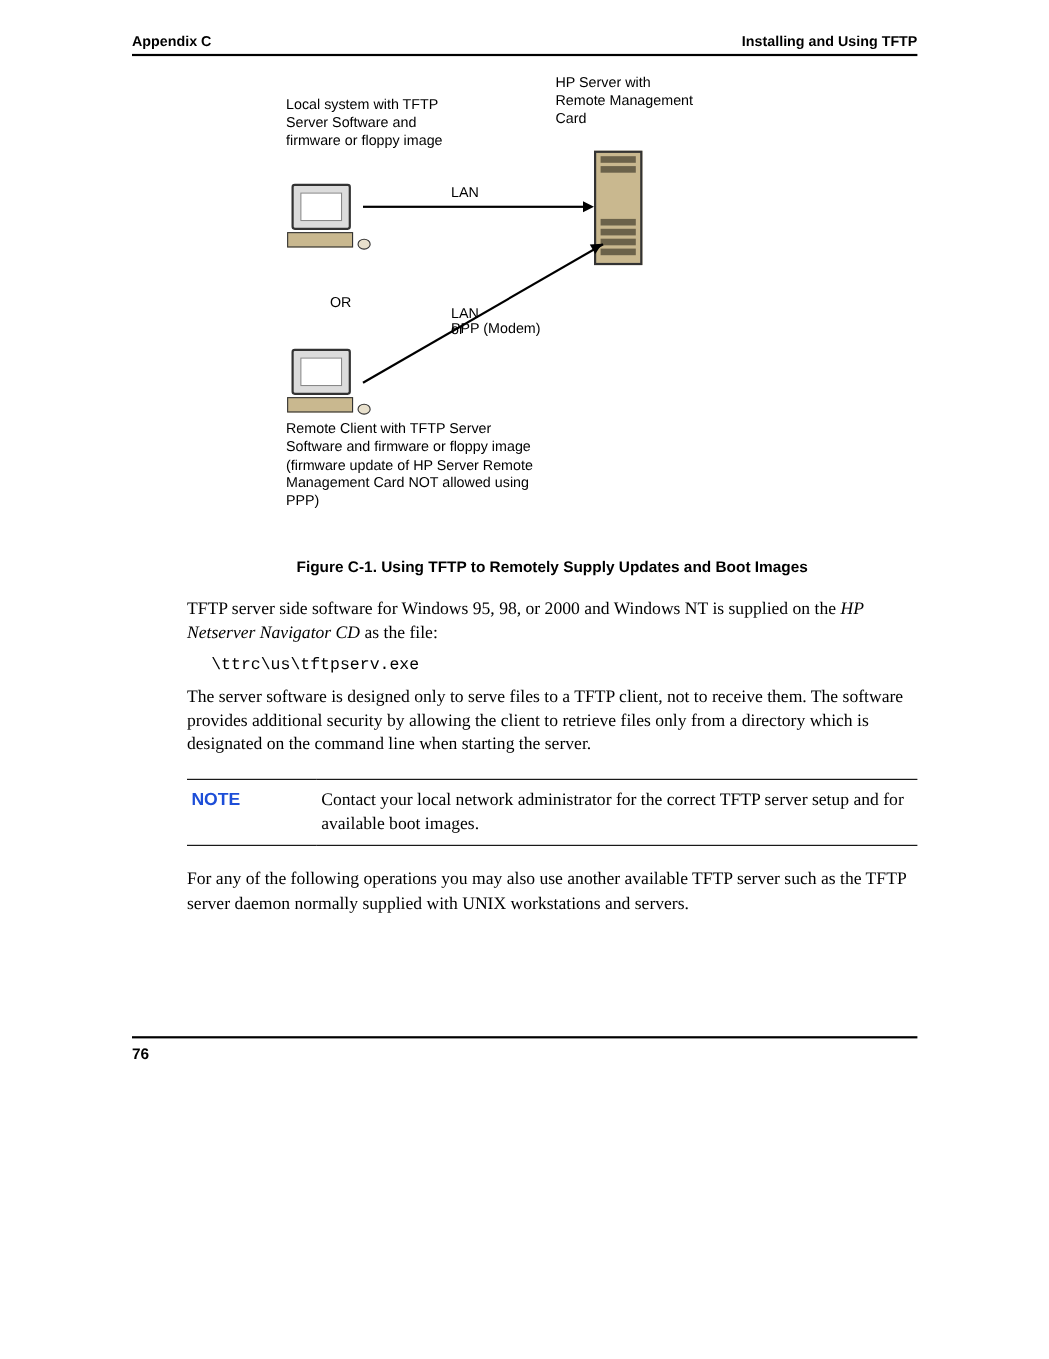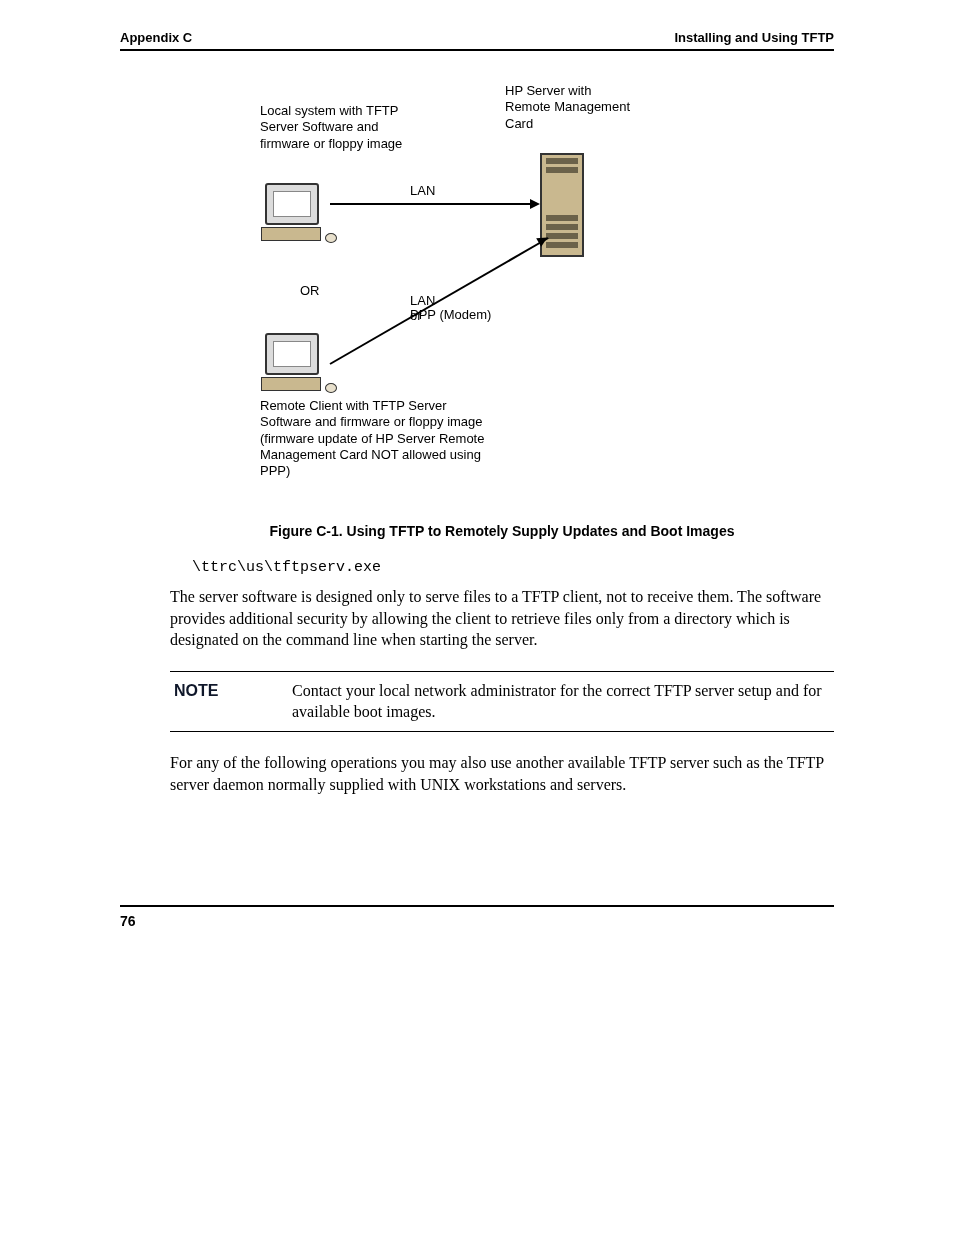--- a/index.html
+++ b/index.html
@@ -17,21 +17,21 @@
     box-sizing: border-box;
   }
   .header-row {
     display: flex;
     justify-content: space-between;
     font-family: Arial, Helvetica, sans-serif;
     font-weight: bold;
     font-size: 13px;
     padding-bottom: 4px;
     border-bottom: 2px solid #000;
-    margin-bottom: 32px;
+    margin-bottom: 16px;
     align-items: center;
   }
   .content {
     padding-left: 50px;
   }
   .diagram {
     position: relative;
     height: 420px;
     font-family: Arial, Helvetica, sans-serif;
     font-size: 13px;
@@ -121,21 +121,21 @@
     width: 100%;
     border-collapse: collapse;
   }
   .note-table td {
     padding: 8px 4px;
     vertical-align: top;
     font-size: 16px;
     line-height: 1.35;
   }
   .note-label {
-    color: #0f172a;
+    color: #1d4ed8;
     font-family: Arial, Helvetica, sans-serif;
     font-weight: bold;
     font-size: 14px;
     width: 110px;
   }
   .footer {
     border-top: 2px solid #000;
     margin-top: 110px;
     padding-top: 6px;
     font-family: Arial, Helvetica, sans-serif;
@@ -193,20 +193,23 @@
 
       <div class="lbl" style="left:240px; top:210px;">LAN</div>
       <div class="lbl" style="left:240px; top:225px;">or</div>
       <div class="lbl" style="left:240px; top:224px;">PPP (Modem)</div>
 
       <div class="lbl" style="left:90px; top:315px; width:240px;">Remote Client with TFTP Server Software and firmware or floppy image (firmware update of HP Server Remote Management Card NOT allowed using PPP)</div>
     </div>
 
     <div class="fig-caption">Figure C-1.  Using TFTP to Remotely Supply Updates and Boot Images</div>
 
+    <p class="body">
+      <span>TFTP server side software for Windows 95, 98, or 2000 and Windows NT is supplied on the </span><span class="italic">HP Netserver Navigator CD</span><span> as the file:</span>
+    </p>
 
     <div class="code">\ttrc\us\tftpserv.exe</div>
 
     <p class="body">The server software is designed only to serve files to a TFTP client, not to receive them. The software provides additional security by allowing the client to retrieve files only from a directory which is designated on the command line when starting the server.</p>
 
     <table class="note-table">
       <tbody>
           <tr>
         <td class="note-label">NOTE</td>
         <td>Contact your local network administrator for the correct TFTP server setup and for available boot images.</td>

